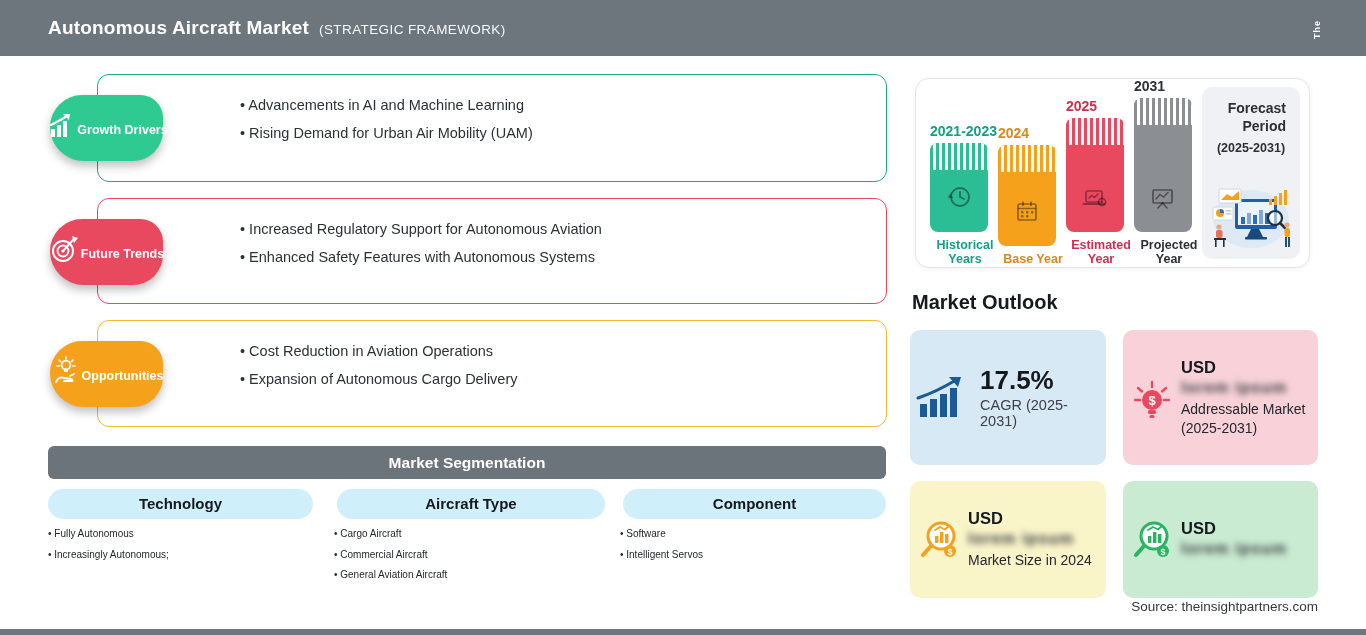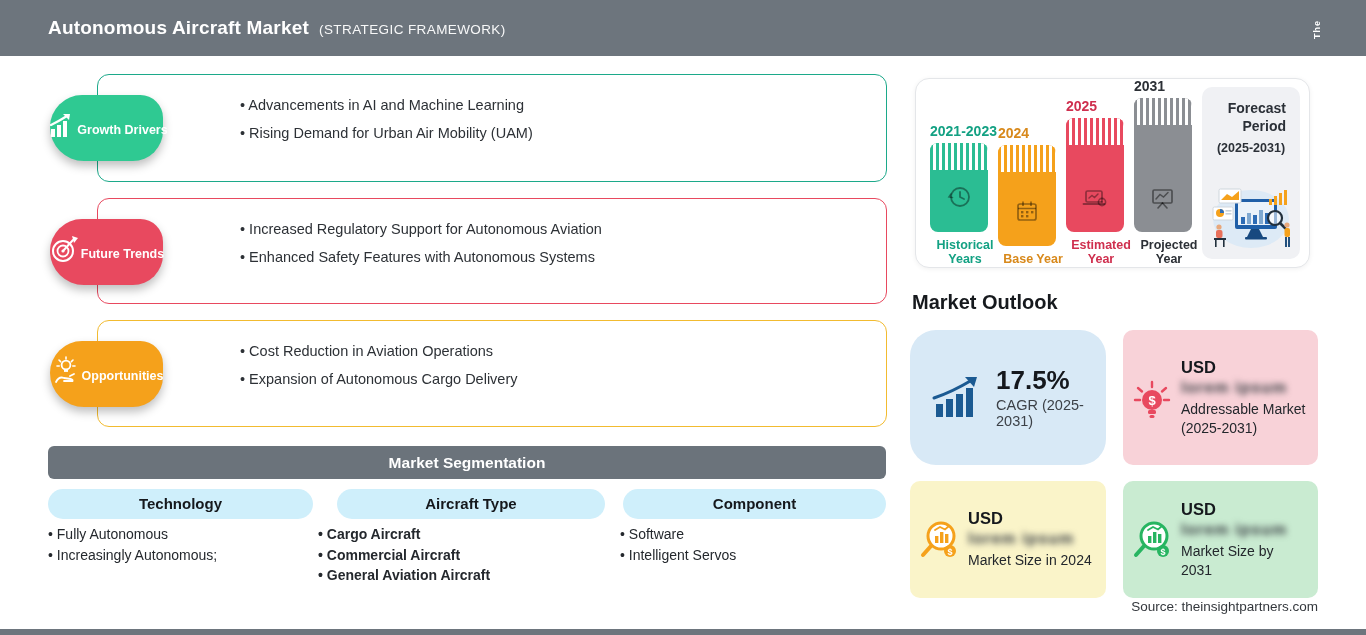--- a/index.html
+++ b/index.html
@@ -44,23 +44,23 @@
   
   .seg-bar{position:absolute;left:48px;top:446px;width:838px;height:33px;background:#6b737b;
     border-radius:6px;color:#fff;font-size:15.5px;font-weight:700;text-align:center;line-height:33px;}
   .seg-head{position:absolute;top:489px;height:30px;background:#cfeffb;border-radius:15px;
     font-size:15px;font-weight:700;color:#15181c;text-align:center;line-height:30px;}
   .seg-head.c0{left:48px;width:265px;}
   .seg-head.c1{left:337px;width:268px;}
   .seg-head.c2{left:623px;width:263px;}
   .seg-list{position:absolute;top:524px;margin:0;padding:0;list-style:none;}
   .seg-list.c0{left:48px;}
-  .seg-list.c1{left:318px;font-weight:bold;}
+  .seg-list.c1{left:334px;}
   .seg-list.c2{left:620px;}
-  .seg-list li{font-size:14px;color:#24282d;line-height:20.5px;}
+  .seg-list li{font-size:10px;color:#24282d;line-height:20.5px;}
   .seg-list li::before{content:"• ";}
 
   
   .tl-panel{position:absolute;left:915px;top:78px;width:395px;height:190px;background:#fff;
     border:1px solid #e4e6e9;border-radius:14px;box-shadow:0 1px 5px rgba(0,0,0,.06);box-sizing:border-box;}
   .bars{position:absolute;left:14px;top:6px;display:flex;gap:10px;align-items:flex-end;height:182px;}
   .bar-col{display:flex;flex-direction:column;align-items:flex-start;width:58px;margin-top:32px;}
   .bar-year{font-size:14px;font-weight:700;margin-bottom:4px;white-space:nowrap;}
   .bar{width:58px;border-radius:8px;position:relative;}
   .bar-stripes{position:absolute;top:0;left:0;right:0;height:27px;border-radius:8px 8px 0 0;}
@@ -80,21 +80,21 @@
   .b3 .bar-year,.b3 .bar-label{color:#2c3036;}
   .forecast{position:absolute;right:9px;top:8px;bottom:8px;width:98px;background:#f0f1f4;
     border-radius:10px;display:flex;flex-direction:column;align-items:center;padding-top:13px;box-sizing:border-box;}
   .forecast-title{font-size:14px;font-weight:700;color:#2b3037;text-align:right;line-height:1.25;width:70px;}
   .forecast-range{font-size:12.5px;font-weight:700;color:#2b3037;margin-top:6px;}
   .forecast-art{position:absolute;bottom:4px;left:3px;}
 
   
   .outlook-title{position:absolute;left:912px;top:291px;font-size:20px;font-weight:700;color:#16191d;}
   .card{position:absolute;border-radius:10px;box-sizing:border-box;display:flex;align-items:center;}
-  .card.k0{left:910px;top:330px;width:196px;height:135px;background:#d8e9f6;padding-left:16px;gap:12px;border-radius:26px;}
+  .card.k0{left:910px;top:330px;width:196px;height:135px;background:#d8e9f6;gap:12px;}
   .card.k1{left:1123px;top:330px;width:195px;height:135px;background:#f8d2d8;}
   .card.k2{left:910px;top:481px;width:196px;height:117px;background:#faf4c9;}
   .card.k3{left:1123px;top:481px;width:195px;height:117px;background:#c9ebd1;}
   .card-val{font-size:26px;font-weight:800;color:#15181d;line-height:1.1;}
   .card-sub{font-size:14.5px;color:#3c4147;margin-top:3px;}
   .card-iconcol{width:58px;display:flex;justify-content:center;flex:0 0 58px;}
   .card-body{padding-right:10px;}
   .card-cur{font-size:16.5px;font-weight:800;color:#15181d;}
   .card-blur{font-size:16px;font-weight:800;color:#3a3f44;filter:blur(3.2px);letter-spacing:1px;
     margin:2px 0 3px 0;white-space:nowrap;}
@@ -382,20 +382,19 @@
           <rect x="31" y="20" width="3.4" height="9" fill="#27b561"></rect>
           <path d="M21 16 L26 13 L31 15.5 L35 12" fill="none" stroke="#27b561" stroke-width="1.8" stroke-linecap="round"></path>
           <line x1="17" y1="32" x2="9" y2="41" stroke="#27b561" stroke-width="4" stroke-linecap="round"></line>
           <circle cx="36" cy="37" r="6" fill="#27b561"></circle>
           <text x="36" y="40.5" text-anchor="middle" font-family="Liberation Sans, sans-serif" font-size="9" font-weight="bold" fill="#fff">$</text>
         </svg>
     </span>
     <div class="card-body">
       <div class="card-cur">USD</div>
       <div class="card-blur">lorem ipsum</div>
-      <div class="card-label">Market Size by 2031</div>
     </div>
   </div>
 
   <div class="source">Source: theinsightpartners.com</div>
 
   <div class="footer-strip"></div>
 </div>
 
 </body></html>

